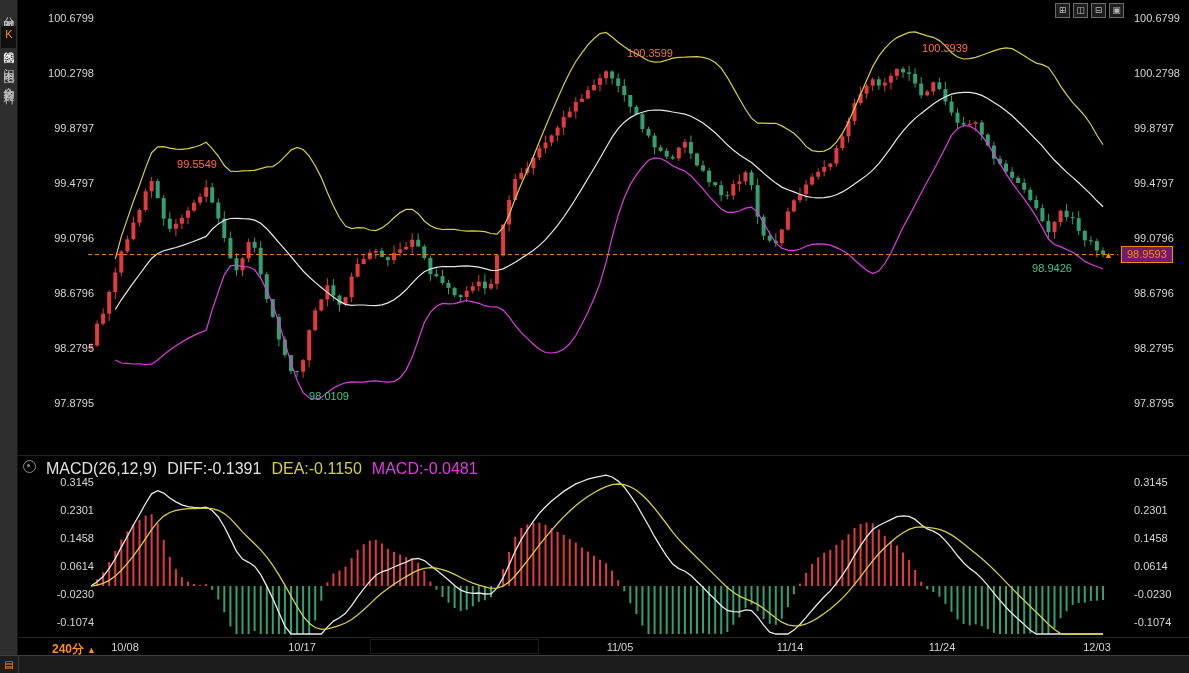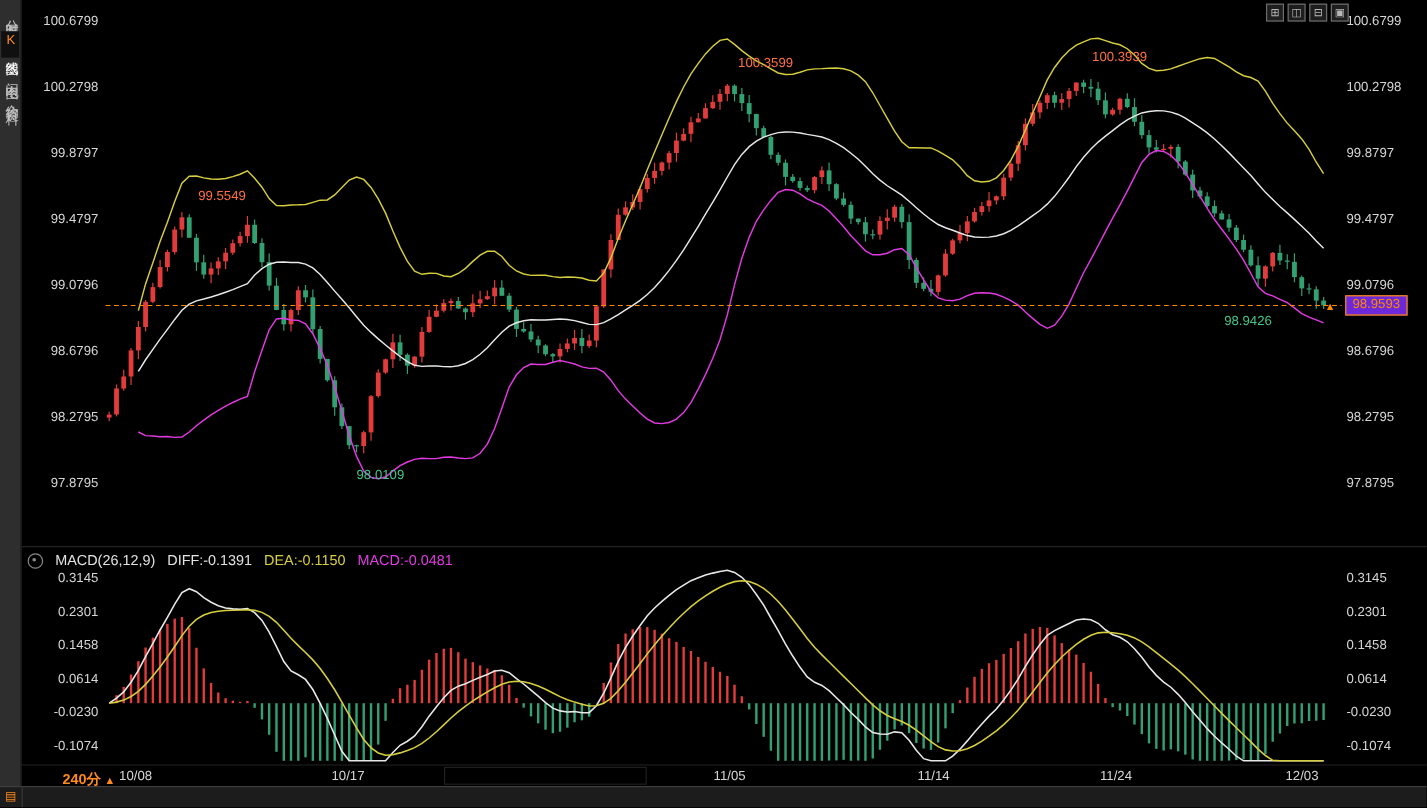--- a/index.html
+++ b/index.html
@@ -1,19 +1,19 @@
 <!DOCTYPE html>
 <html><head>
 <meta charset="utf-8">
 <style>
   html,body{margin:0;padding:0;background:#000;}
   .app{position:relative;width:1189px;height:673px;background:#000;overflow:hidden;
        font-family:"Liberation Sans","DejaVu Sans",sans-serif;color:#ddd;}
   svg#chartSvg{position:absolute;left:0;top:0;}
-  .overlay{position:absolute;left:0;top:0;width:957px;height:673px;pointer-events:none;}
+  .overlay{position:absolute;left:12px;top:0;width:957px;height:673px;pointer-events:none;}
   
   .sidebar{position:absolute;left:0;top:0;width:18px;height:655px;background:#2e2e2e;
            border-right:1px solid #161616;display:flex;flex-direction:column;align-items:center;
            padding-top:8px;gap:12px;box-sizing:border-box;}
   .side-item{writing-mode:vertical-rl;text-orientation:upright;font-size:11px;color:#c2c2c2;
              letter-spacing:2px;cursor:pointer;}
   .side-item.active{color:#fff;background:#101010;padding:2px 0;}
   .side-item .orange{color:#ff8a1e;}
   
   .topbar{position:absolute;left:85px;top:4px;display:flex;gap:9px;align-items:center;font-size:12px;}
@@ -25,25 +25,25 @@
   .t-boll{color:#cfcfcf;}
   .t-mid{color:#e2e2e2;}
   .t-upper{color:#dfa62b;}
   .t-lower{color:#e23ae2;}
   .win-icons{position:absolute;left:1055px;top:3px;display:flex;gap:3px;}
   .win-icon{width:13px;height:13px;border:1px solid #6b6b6b;background:#1e1e1e;color:#b8b8b8;
             font-size:9px;line-height:12px;text-align:center;cursor:pointer;}
   
   .axis-label{position:absolute;font-size:11px;color:#d6d6d6;white-space:nowrap;}
   .ann{position:absolute;font-size:11px;width:56px;text-align:center;white-space:nowrap;}
-  .price-tag{position:absolute;left:1121px;border:1px solid #ff8a00;color:#ff8a00;background:#6d28d9;
+  .price-tag{position:absolute;left:1121px;border:1px solid #ff8a00;color:#ff8a00;background:#701a75;
              font-size:11px;padding:1px 5px;line-height:13px;}
   .price-pointer{position:absolute;left:1104px;color:#ff8a00;font-size:9px;}
   
-  .macd-header{position:absolute;left:23px;top:460px;display:flex;gap:10px;align-items:center;font-size:12px;}
+  .macd-header{position:absolute;left:23px;top:460px;display:flex;gap:10px;font-size:16px;}
   .macd-header .white{color:#e2e2e2;}
   .macd-header .yellow{color:#d6ce3e;}
   .macd-header .magenta{color:#e23ae2;}
   .gear{width:11px;height:11px;border:1px solid #8a8a8a;border-radius:50%;position:relative;cursor:pointer;}
   .gear::after{content:"";position:absolute;left:3px;top:3px;width:3px;height:3px;border-radius:50%;background:#8a8a8a;}
   
   .footer-period{position:absolute;left:30px;top:641px;color:#ff8a1e;font-size:12px;font-weight:bold;cursor:pointer;margin-left:22px;}
   .fp-arrow{font-size:9px;margin-left:3px;}
   .scrollbar{position:absolute;left:370px;top:639px;width:167px;height:13px;background:#000;border:1px solid #1f1f1f;cursor:pointer;}
   .watermark{position:absolute;left:1068px;top:615px;font-size:31px;font-weight:bold;color:#a2a5ab;opacity:.8;letter-spacing:1px;}

